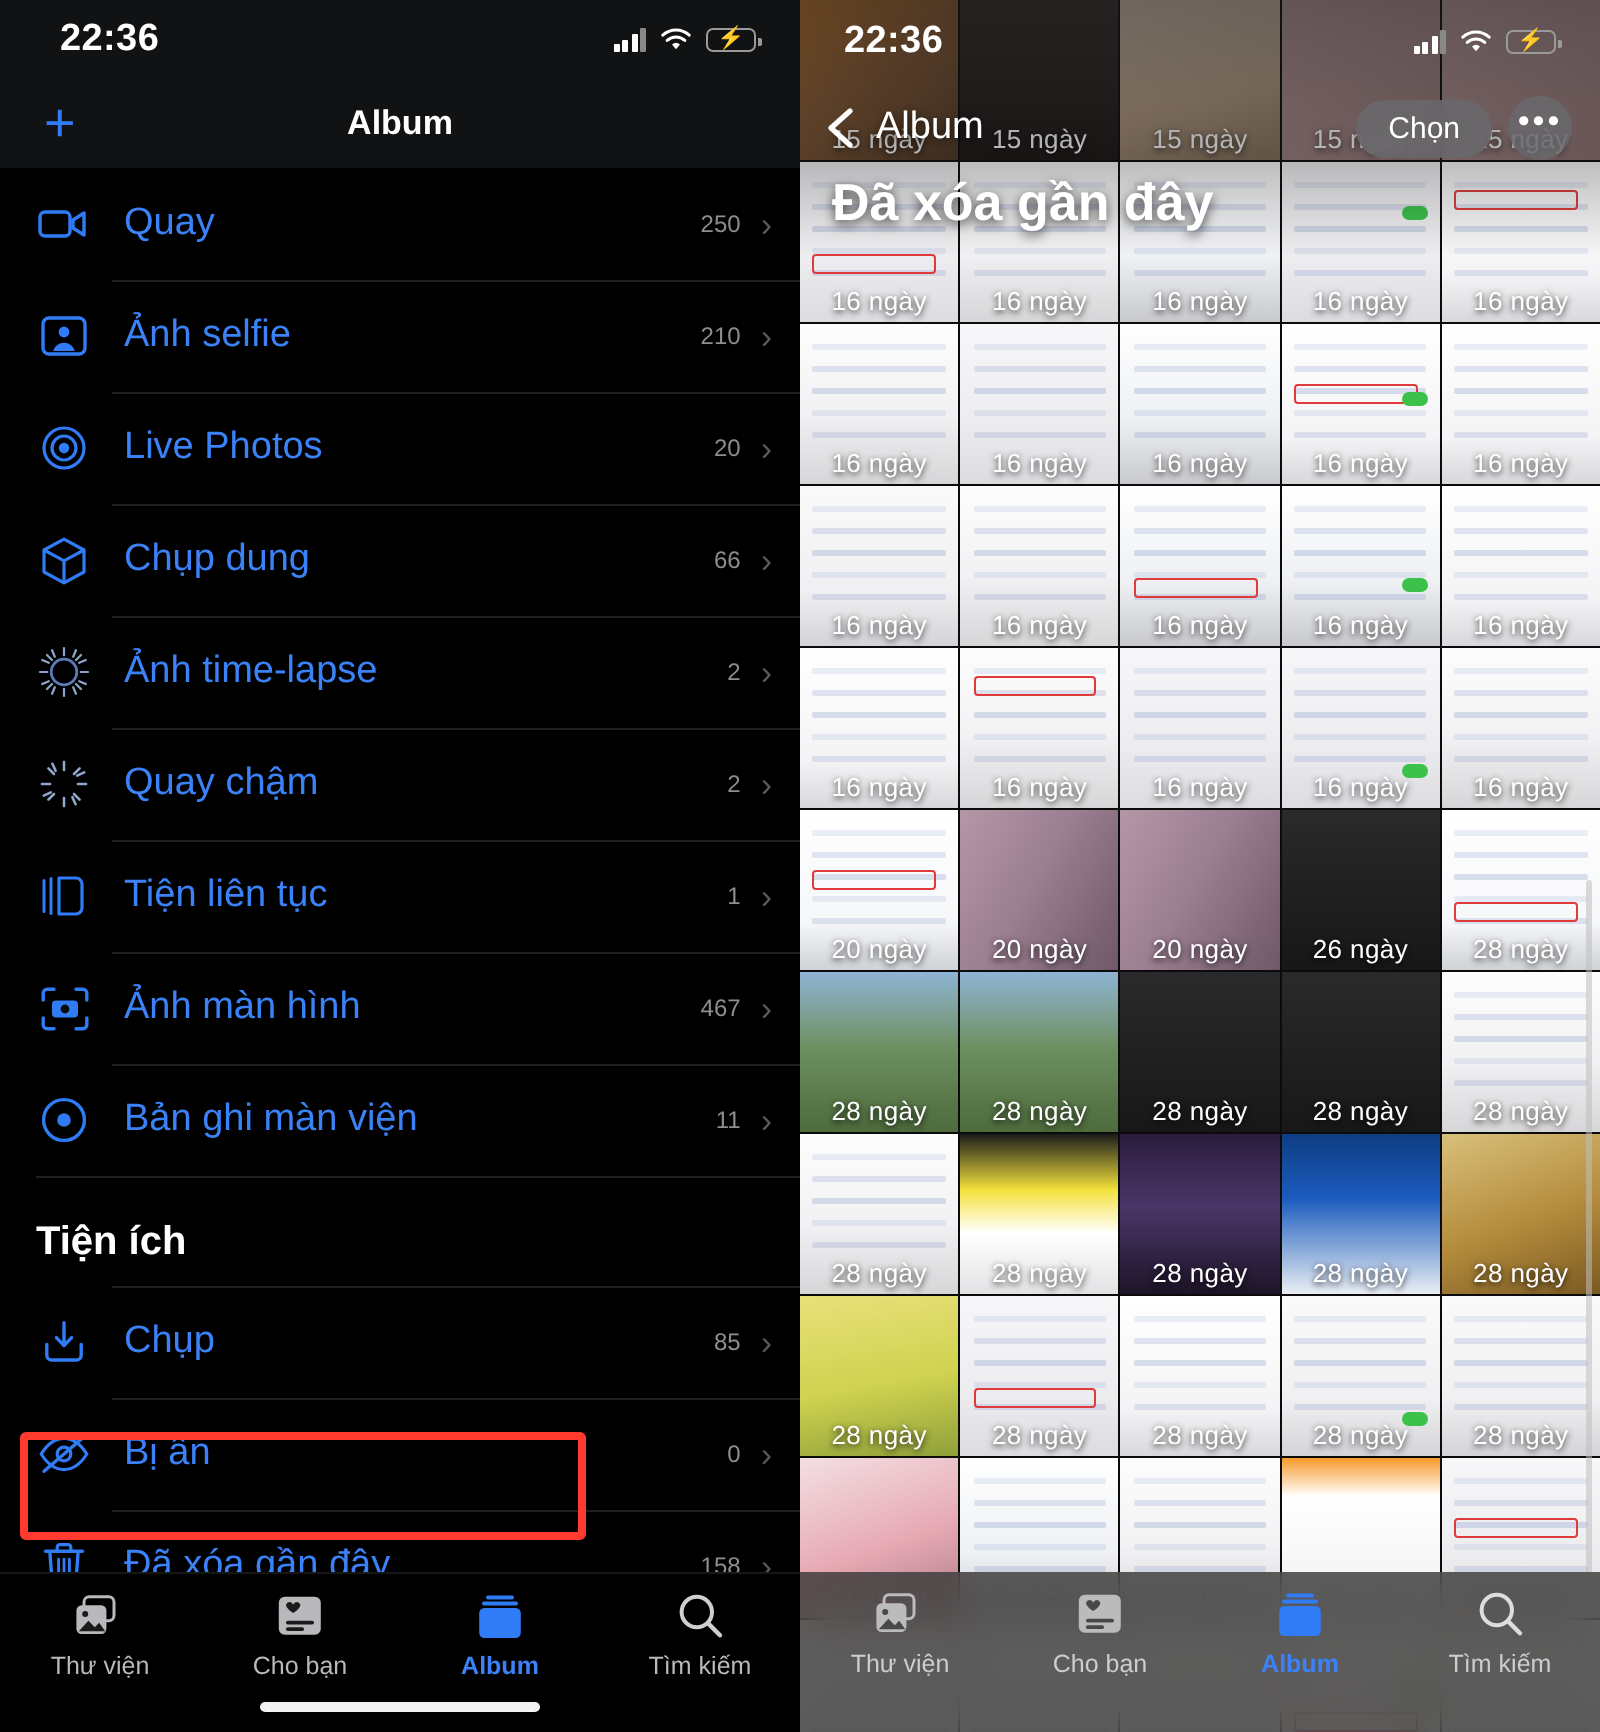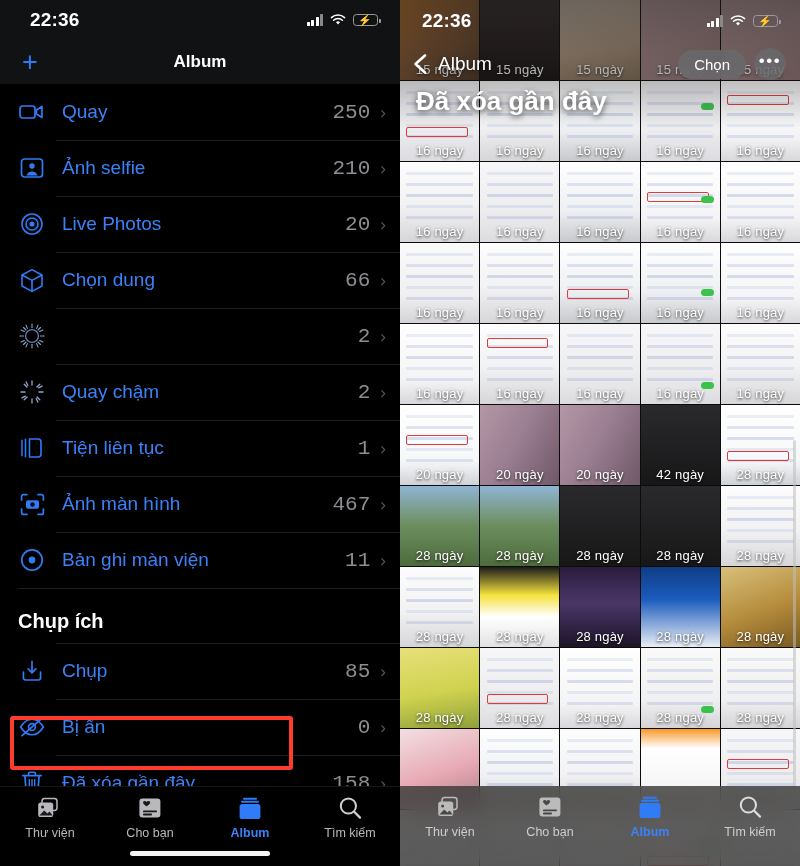--- a/index.html
+++ b/index.html
@@ -84,21 +84,21 @@
     width: 32px; height: 30px; flex: 0 0 32px;
     display: flex; align-items: center; justify-content: center;
     color: #2f7cf6;
   }
   .album-row .label {
     margin-left: 14px;
     color: #3b82f8; font-size: 19px;
     white-space: nowrap;
   }
   .album-row .count {
-    margin-left: auto; color: #8d8d92; font-size: 21px; font-family: Liberation Mono, monospace;
+    margin-left: auto; color: #8d8d92; font-size: 12px;
   }
   .album-row .chev {
     margin-left: 10px; margin-right: 14px;
     color: #58585c; font-size: 17px; line-height: 1;
   }
   .section-head {
     color: #fff; font-size: 20px; font-weight: bold;
     padding: 22px 0 10px 18px;
     position: relative;
   }
@@ -312,21 +312,21 @@
         <span class="chev">›</span>
       </div>
 
       <div class="album-row">
         <span class="ic">
           <svg width="24" height="25" viewBox="0 0 24 25">
               <path d="M12 1.6 22 7 v11 L12 23.4 2 18 V7 Z" stroke="#2f7cf6" stroke-width="1.6" fill="none" stroke-linejoin="round"></path>
               <path d="M2 7 L12 12.4 22 7 M12 12.4 V23.4" stroke="#2f7cf6" stroke-width="1.6" fill="none"></path>
             </svg>
         </span>
-        <span class="label">Chọn dung</span>
+        <span class="label">Chụp dung</span>
         <span class="count">66</span>
         <span class="chev">›</span>
       </div>
 
       <div class="album-row">
         <span class="ic">
           <svg width="26" height="26" viewBox="0 0 26 26">
             <g stroke="#8fa6c8" stroke-width="1.1" stroke-linecap="round">
               <path d="M13 1 V4.6"></path>
                 <path d="M13 21.4 V25"></path>
@@ -341,20 +341,21 @@
                 <path d="M2.1 19 L5.4 17.6"></path>
                 <path d="M20.6 8.4 L23.9 7"></path>
               <path d="M2.1 7 L5.4 8.4"></path>
                 <path d="M20.6 17.6 L23.9 19"></path>
                 <path d="M7 23.9 L8.4 20.6"></path>
                 <path d="M17.6 5.4 L19 2.1"></path>
             </g>
             <circle cx="13" cy="13" r="6.4" stroke="#5a7bb4" stroke-width="1.4" fill="none"></circle>
           </svg>
         </span>
+        <span class="label">Ảnh time-lapse</span>
         <span class="count">2</span>
         <span class="chev">›</span>
       </div>
 
       <div class="album-row">
         <span class="ic">
           <svg width="24" height="24" viewBox="0 0 24 24">
             <g stroke="#8fa6c8" stroke-width="1.3" stroke-linecap="round">
               <path d="M12 1 V5"></path>
                 <path d="M12 19 V23"></path>
@@ -411,21 +412,21 @@
           <svg width="24" height="24" viewBox="0 0 24 24">
               <circle cx="12" cy="12" r="10.2" stroke="#2f7cf6" stroke-width="1.7" fill="none"></circle>
               <circle cx="12" cy="12" r="3.4" fill="#2f7cf6"></circle>
             </svg>
         </span>
         <span class="label">Bản ghi màn viện</span>
         <span class="count">11</span>
         <span class="chev">›</span>
       </div>
 
-      <div class="section-head">Chụp ích</div>
+      <div class="section-head">Tiện ích</div>
 
       <div class="album-row sep">
         <span class="ic">
           <svg width="24" height="24" viewBox="0 0 24 24">
               <path d="M12 2.4 V13.4 M8.2 9.8 L12 13.8 15.8 9.8" stroke="#2f7cf6" stroke-width="1.7" fill="none" stroke-linecap="round" stroke-linejoin="round"></path>
               <path d="M3.4 13.2 v5.4 a2.4 2.4 0 0 0 2.4 2.4 h12.4 a2.4 2.4 0 0 0 2.4 -2.4 v-5.4" stroke="#2f7cf6" stroke-width="1.7" fill="none" stroke-linecap="round"></path>
             </svg>
         </span>
         <span class="label">Chụp</span>
         <span class="count">85</span>
@@ -706,21 +707,21 @@
           <div class="redbox" style="left: 8%; right: 14%; top: 30px; height: 10px;"></div>
           <div class="daylbl">20 ngày</div>
         </div>
         <div class="cell t-photo3">
           <div class="daylbl">20 ngày</div>
         </div>
         <div class="cell t-photo3">
           <div class="daylbl">20 ngày</div>
         </div>
         <div class="cell t-dark">
-          <div class="daylbl">42 ngày</div>
+          <div class="daylbl">26 ngày</div>
         </div>
         <div class="cell t-chat">
           <div class="rowline" style="top: 10px; opacity: 0.28;"></div>
           <div class="rowline" style="top: 21px; opacity: 0.4;"></div>
           <div class="rowline" style="top: 32px; opacity: 0.52;"></div>
           <div class="rowline" style="top: 43px; opacity: 0.28;"></div>
           <div class="rowline" style="top: 54px; opacity: 0.4;"></div>
           <div class="redbox" style="left: 8%; right: 14%; top: 46px; height: 10px;"></div>
           <div class="daylbl">28 ngày</div>
         </div>

